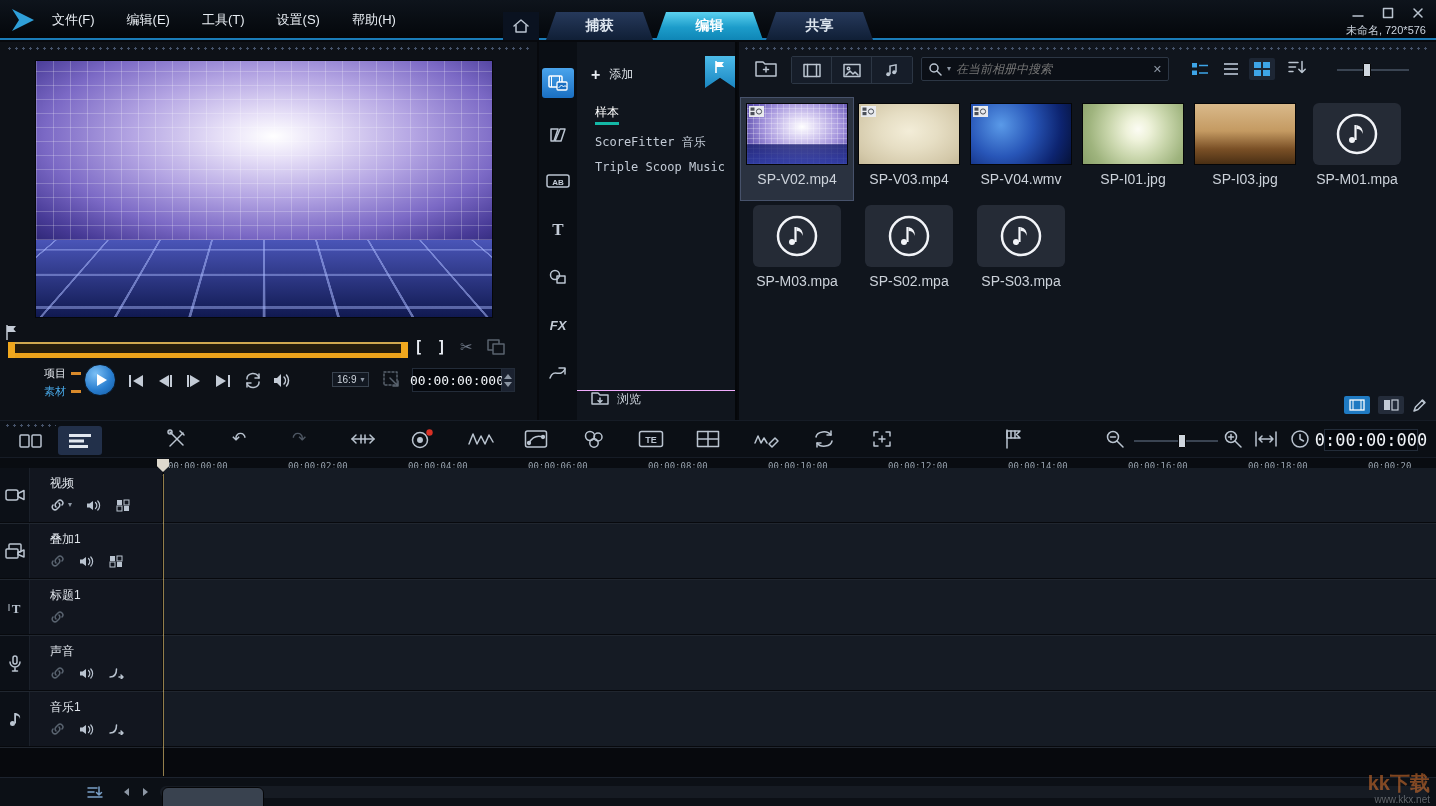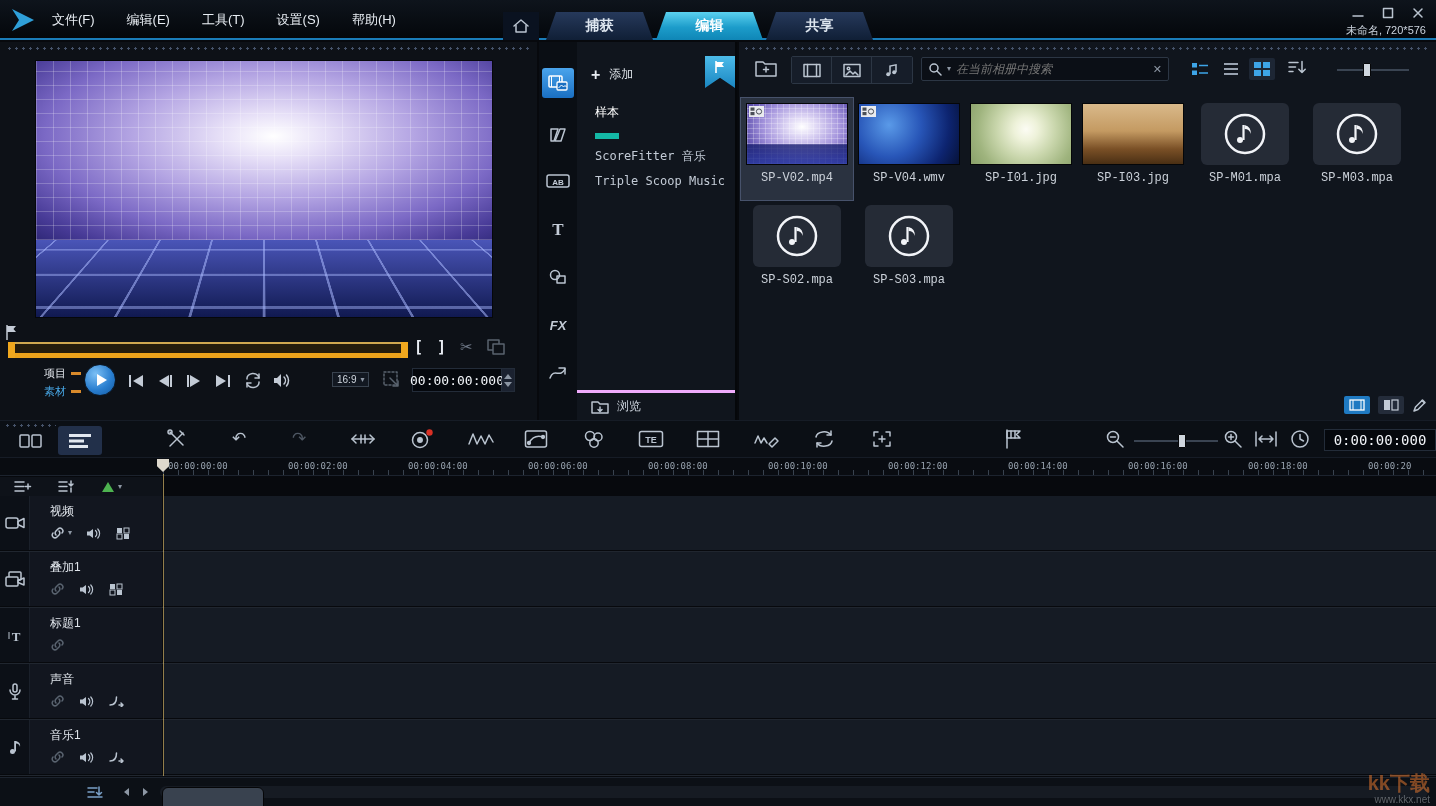--- a/index.html
+++ b/index.html
@@ -73,42 +73,42 @@
 
 .addpanel{position:absolute;left:577px;top:42px;width:160px;height:378px;background:#10151d;
   border-right:2px solid #05070a}
 .addrow{position:absolute;left:14px;top:24px;display:flex;align-items:center;gap:9px}
 .plus{font-size:16px;font-weight:bold;color:#e8edf3;line-height:1}
 .pennant{position:absolute;right:0;top:14px;width:30px;height:32px;
   background:linear-gradient(#4cbbe9,#1a86c1);
   clip-path:polygon(0 0,100% 0,100% 100%,50% 68%,0 100%);display:flex;justify-content:center;padding-top:4px}
 .cats{position:absolute;left:18px;top:62px;display:flex;flex-direction:column;gap:9px;
   font-family:"DejaVu Sans Mono",monospace;font-size:12px;color:#c3cbd6}
-.cat.sel{color:#fff;border-bottom:6px solid #14b8a6;padding-bottom:12px;width:max-content}
-.browse{position:absolute;left:0;right:0;bottom:0;height:30px;border-top:3px solid #f0abfc;
-  display:flex;align-items:center;gap:8px;padding-left:14px;color:#cdd4dd}
+.cat.sel{color:#fff;border-bottom:3px solid #14b8a6;padding-bottom:1px;width:max-content}
+.browse{position:absolute;left:0;right:0;bottom:0;height:30px;border-top:1px solid #f0abfc;
+  display:flex;align-items:flex-start;gap:8px;padding-left:14px;color:#cdd4dd}
 
 .mediapanel{position:absolute;left:739px;top:42px;width:697px;height:378px;background:#10151d}
 .mhead{position:absolute;left:0;right:0;top:12px;height:30px}
 .btngroup{position:absolute;left:52px;top:2px;display:flex;border:1px solid #2c3644;border-radius:2px;overflow:hidden}
 .btngroup .gbtn{width:40px;height:26px;background:#161d29;display:grid;place-items:center;border-right:1px solid #2c3644}
 .btngroup .gbtn:last-child{border-right:none}
 .search{position:absolute;left:182px;top:3px;width:248px;height:24px;background:#0b0f16;
   border:1px solid #2c3644;border-radius:2px;display:flex;align-items:center;padding:0 6px;gap:5px}
 .search input{flex:1;background:transparent;border:none;outline:none;font-style:italic;
   color:#9aa4b2;font-size:12px;font-family:"Liberation Sans",sans-serif}
 .viewbtn{width:26px;height:22px;display:grid;place-items:center;border-radius:2px}
 .viewbtn.on{background:#1d2634}
 .slider{position:relative;height:2px;background:#3a4452}
 .slider .thumb{position:absolute;top:-6px;width:8px;height:14px;background:#cfd6de;border-radius:1px}
 .grid{position:absolute;left:2px;top:56px;width:676px;display:flex;flex-wrap:wrap}
 .cell{width:112px;height:102px;display:flex;flex-direction:column;align-items:center;padding-top:5px}
 .cell.sel{background:#2a3240;outline:1px solid #47526b}
 .thumb{width:102px;height:62px;position:relative;border:1px solid #050608}
-.cellname{margin-top:6px;font-size:12px;color:#ccd2da;font-family:Liberation Mono, monospace}
+.cellname{margin-top:6px;font-size:14px;color:#ccd2da;font-family:Liberation Sans, sans-serif}
 .badge{position:absolute;left:2px;top:2px}
 .athumb{width:88px;height:62px;background:#252b36;border-radius:6px;display:grid;place-items:center}
 .th-mosaic{background:
   linear-gradient(to bottom,transparent 66%,rgba(25,32,110,.78) 68%,rgba(45,60,165,.85) 100%),
   repeating-linear-gradient(90deg,rgba(255,255,255,.25) 0 1px,transparent 1px 6px),
   repeating-linear-gradient(0deg,rgba(255,255,255,.25) 0 1px,transparent 1px 5px),
   radial-gradient(ellipse at 55% 38%,#fff 0%,#ddd5f4 20%,#a393dc 50%,#6153b0 75%,#353070 100%)}
 .th-beige{background:radial-gradient(ellipse at 50% 45%,#f3edd8 0%,#e6dec4 40%,#d4c9aa 80%,#c7bb9a 100%)}
 .th-blue{background:radial-gradient(circle at 30% 35%,#5a9ae8 0%,#2856b8 40%,#0d2470 75%,#061238 100%)}
 .th-dandelion{background:radial-gradient(circle at 55% 42%,#fcfcf4 0%,#eef2da 18%,#c9d6ac 45%,#9fb47e 75%,#89a069 100%)}
@@ -123,21 +123,21 @@
 .tbtn{position:absolute;display:grid;place-items:center}
 .tl-active{background:#22304a;border-radius:3px}
 .glyphbtn{font-size:17px;line-height:1}
 
 .ruler{position:absolute;left:0;top:458px;right:0;height:18px;background:#090c11;border-bottom:1px solid #1c232e}
 .ruler-ticks{position:absolute;left:163px;right:0;bottom:0;height:5px;
   background:repeating-linear-gradient(90deg,#39434f 0 1px,transparent 1px 15px)}
 .tick{position:absolute;top:3px;font-size:9px;color:#97a2ae;font-family:"DejaVu Sans Mono",monospace}
 .headtools{position:absolute;left:0;top:477px;width:162px;height:19px;background:#0e1219;display:flex;
   align-items:center;gap:26px;padding-left:14px}
-.tracks{position:absolute;left:0;top:496px;right:0;height:280px}
+.tracks{position:absolute;left:0;top:468px;right:0;height:280px}
 .track{position:relative;height:56px}
 .t-icon{position:absolute;left:0;top:0;bottom:1px;width:30px;background:#0c1017;
   border-right:1px solid #1a202a;display:grid;place-items:center}
 .t-info{position:absolute;left:30px;top:0;bottom:1px;width:132px;background:#12161f}
 .t-lane{position:absolute;left:163px;top:0;bottom:1px;right:0;background:#151b24;border-left:1px solid #05070a}
 .track{border-bottom:1px solid #20262f}
 .t-label{position:absolute;left:20px;top:7px;font-size:12px;color:#e0e5eb}
 .t-ctrls{position:absolute;left:20px;top:30px;display:flex;align-items:center;gap:14px}
 .playline{position:absolute;left:163px;top:474px;width:1px;height:302px;background:rgba(222,190,110,.65);z-index:5}
 .playhead{position:absolute;left:157px;top:459px;width:12px;height:13px;background:#ddd8cd;z-index:6;
@@ -445,20 +445,33 @@
                 <rect x="0" y="0" width="15" height="11" fill="#e9ebef"></rect>
                 <rect x="1.5" y="1.5" width="4" height="3.2" fill="#4a4f57"></rect>
                 <rect x="1.5" y="6" width="4" height="3.2" fill="#4a4f57"></rect>
                 <circle cx="10" cy="5.5" r="2.6" fill="none" stroke="#4a4f57"></circle>
               </svg>
             </span>
         </div>
         <span class="cellname">SP-V02.mp4</span>
       </div>
       <div class="cell">
+        <div class="thumb th-beige">
+          <span class="badge">
+              <svg width="15" height="11" viewBox="0 0 15 11">
+                <rect width="15" height="11" fill="#e9ebef"></rect>
+                <rect x="1.5" y="1.5" width="4" height="3.2" fill="#4a4f57"></rect>
+                <rect x="1.5" y="6" width="4" height="3.2" fill="#4a4f57"></rect>
+                <circle cx="10" cy="5.5" r="2.6" fill="none" stroke="#4a4f57"></circle>
+              </svg>
+            </span>
+        </div>
+        <span class="cellname">SP-V03.mp4</span>
+      </div>
+      <div class="cell">
         <div class="thumb th-blue">
           <span class="badge">
               <svg width="15" height="11" viewBox="0 0 15 11">
                 <rect width="15" height="11" fill="#e9ebef"></rect>
                 <rect x="1.5" y="1.5" width="4" height="3.2" fill="#4a4f57"></rect>
                 <rect x="1.5" y="6" width="4" height="3.2" fill="#4a4f57"></rect>
                 <circle cx="10" cy="5.5" r="2.6" fill="none" stroke="#4a4f57"></circle>
               </svg>
             </span>
         </div>
@@ -661,21 +674,21 @@
           <path d="M2 2v14M22 2v14"></path>
           <path d="M6 9h12M8 6L5 9l3 3M16 6l3 3-3 3"></path>
         </svg>
       </span>
     <span class="tbtn" style="left:1290px;top:8px">
       <svg class="svgi" width="20" height="20" viewBox="0 0 20 20">
           <circle cx="10" cy="10" r="8"></circle>
           <path d="M10 5.5V10l3.5 2"></path>
         </svg>
       </span>
-    <div class="tc abs" style="left:1324px;top:8px;width:112px;height:22px;font-size:14px">0:00:00:000</div>
+    <div class="tc abs" style="left:1324px;top:8px;width:94px;height:22px;font-size:17px">0:00:00:000</div>
   </div>
 
   <div class="ruler">
     <span class="tick" style="left:168px">00:00:00:00</span>
     <span class="tick" style="left:288px">00:00:02:00</span>
     <span class="tick" style="left:408px">00:00:04:00</span>
     <span class="tick" style="left:528px">00:00:06:00</span>
     <span class="tick" style="left:648px">00:00:08:00</span>
     <span class="tick" style="left:768px">00:00:10:00</span>
     <span class="tick" style="left:888px">00:00:12:00</span>

